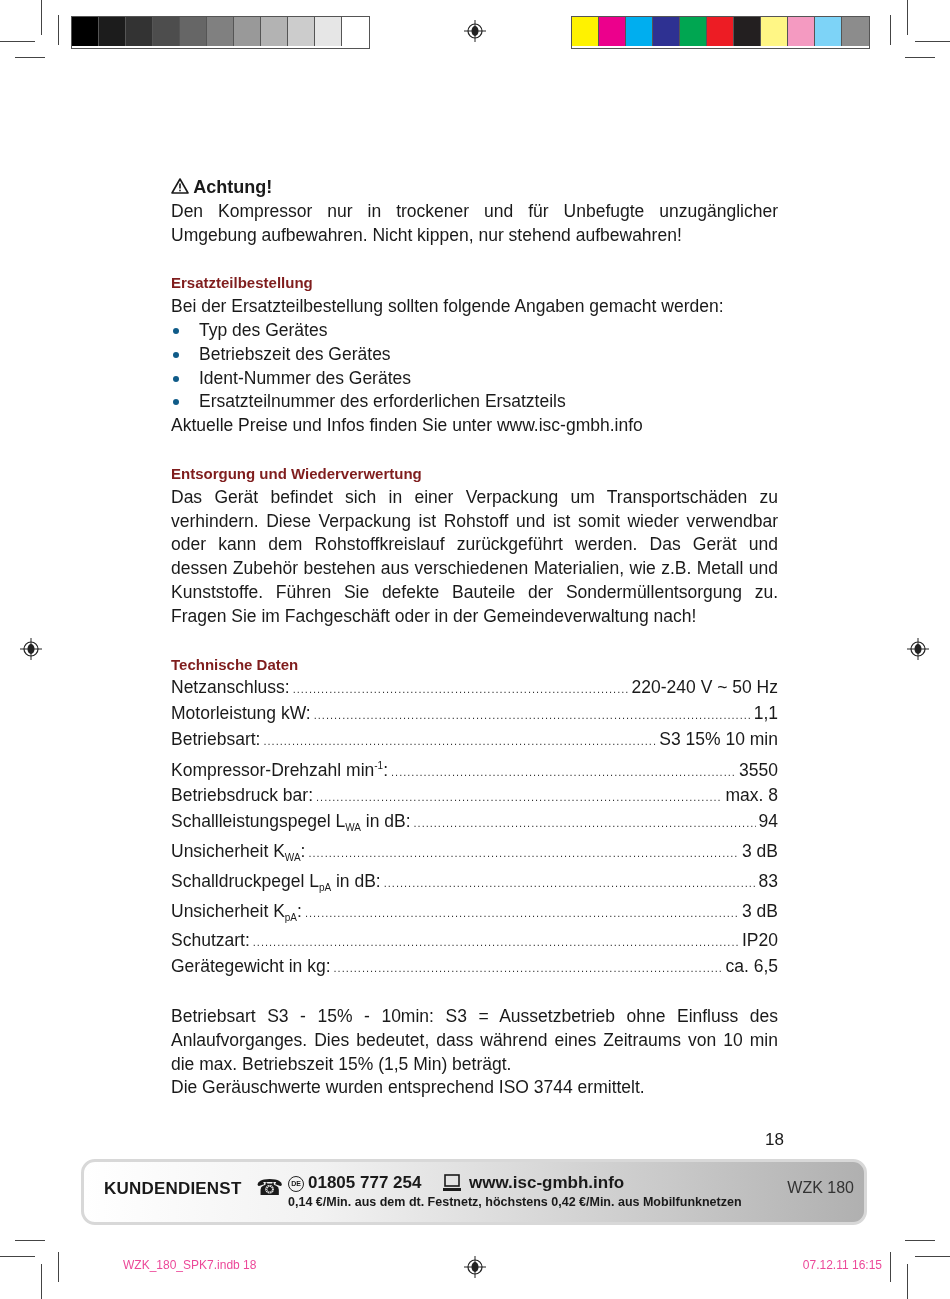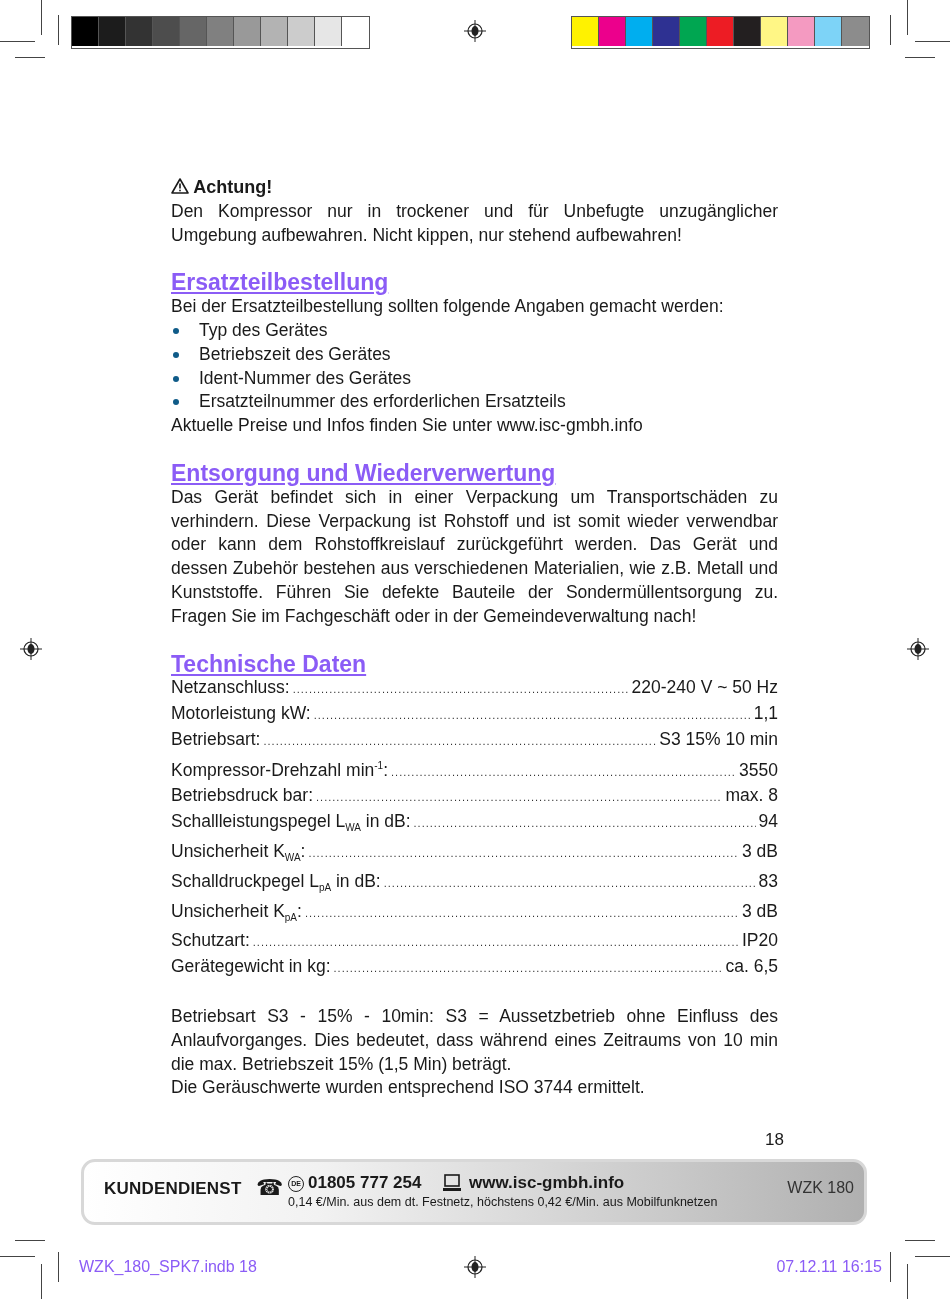--- a/index.html
+++ b/index.html
@@ -5,44 +5,44 @@
   html,body{margin:0;padding:0;background:#fff;}
   body{width:950px;height:1299px;position:relative;overflow:hidden;font-family:"Liberation Sans",sans-serif;color:#1a1a1a;}
   .swatches{position:absolute;top:16px;height:31px;display:flex;border:1px solid #555;}
   .swatches .sw{width:27px;height:29px;border-right:1px solid #555;box-sizing:border-box;}
   .swatches .sw:last-child{border-right:none;}
   .crop-h{position:absolute;height:1px;background:#444;}
   .crop-v{position:absolute;width:1px;background:#444;}
   .reg{position:absolute;width:22px;height:22px;}
   .content{position:absolute;left:171px;top:176px;width:607px;font-size:17.5px;line-height:23.8px;}
   .h-warn{font-weight:bold;font-size:18px;}
-  .h-sec{font-weight:bold;color:#8b5cf6;font-size:23px;text-decoration:underline;}
+  .h-sec{font-weight:bold;color:#7f1d1d;font-size:15px;}
   .gap{height:24px;}
   ul.bul{list-style:none;margin:0;padding:0;}
   ul.bul li{position:relative;padding-left:28px;}
   ul.bul li .dot{position:absolute;left:2px;top:9px;width:6px;height:6px;border-radius:50%;background:#0f5b88;}
   .row{display:flex;align-items:baseline;white-space:nowrap;}
   .row .lbl{flex:0 0 auto;}
   .row .dots{flex:1 1 auto;overflow:hidden;margin:0 3px;letter-spacing:1px;font-size:11px;color:#333;}
   .row .dots::before{content:"................................................................................................................................................................................................................................................................";}
   .row .val{flex:0 0 auto;}
   sub,sup{font-size:10px;}
   sub{vertical-align:-4px;}
   .pagenum{position:absolute;top:1130px;left:0;width:784px;text-align:right;font-size:17px;}
   .banner{position:absolute;left:81px;top:1159px;width:786px;height:66px;border-radius:14px;border:3px solid #d8d8d8;box-sizing:border-box;
     background:linear-gradient(to right,#ffffff 0%,#f2f2f2 30%,#c9c9c9 75%,#b0b0b0 100%);}
   .banner .kd{position:absolute;left:20px;top:17px;font-weight:bold;font-size:17px;letter-spacing:0.2px;}
   .banner .phone-ic{position:absolute;left:172px;top:13px;font-size:22px;}
   .banner .de{position:absolute;left:204px;top:14px;width:14px;height:14px;border:1px solid #222;border-radius:50%;font-size:7px;line-height:14px;text-align:center;font-weight:bold;}
   .banner .phone{position:absolute;left:224px;top:11px;font-weight:bold;font-size:17px;}
   .banner .pc-ic{position:absolute;left:358px;top:11px;width:20px;height:20px;}
   .banner .web{position:absolute;left:385px;top:11px;font-weight:bold;font-size:17px;}
-  .banner .fine{position:absolute;left:204px;top:33px;font-weight:normal;font-size:12.5px;}
+  .banner .fine{position:absolute;left:204px;top:33px;font-weight:bold;font-size:12.5px;}
   .banner .model{position:absolute;right:10px;top:17px;font-size:16px;color:#333;}
-  .slug{position:absolute;top:1258px;font-size:16px;color:#8b5cf6;}
+  .slug{position:absolute;top:1258px;font-size:12px;color:#ec4899;margin-left:44px;}
 </style>
 </head>
 <body>
 
 <div class="swatches" style="left:71px;" id="gray-bar">
     <div class="sw" style="background: rgb(0, 0, 0);"></div>
     <div class="sw" style="background: rgb(28, 28, 28);"></div>
     <div class="sw" style="background: rgb(51, 51, 51);"></div>
     <div class="sw" style="background: rgb(77, 77, 77);"></div>
     <div class="sw" style="background: rgb(102, 102, 102);"></div>

